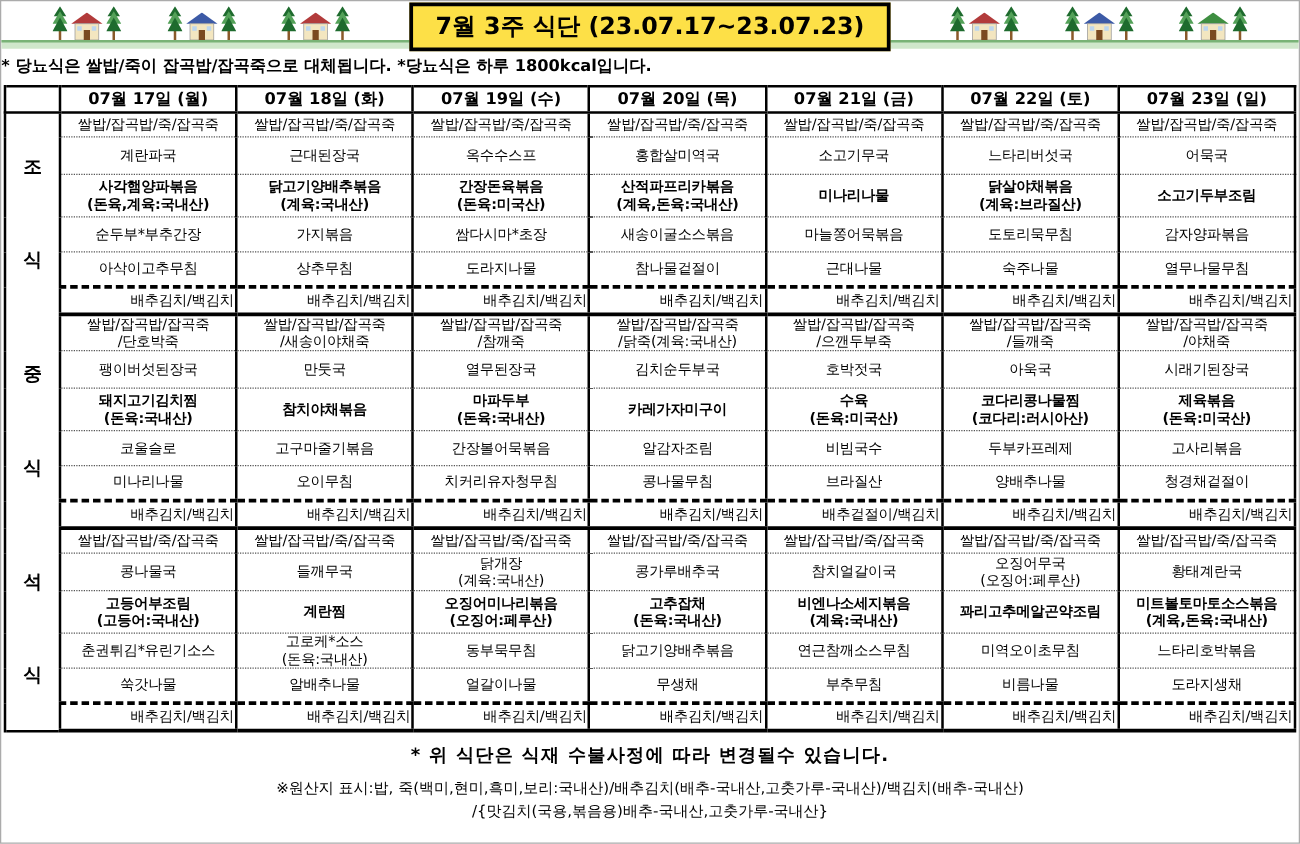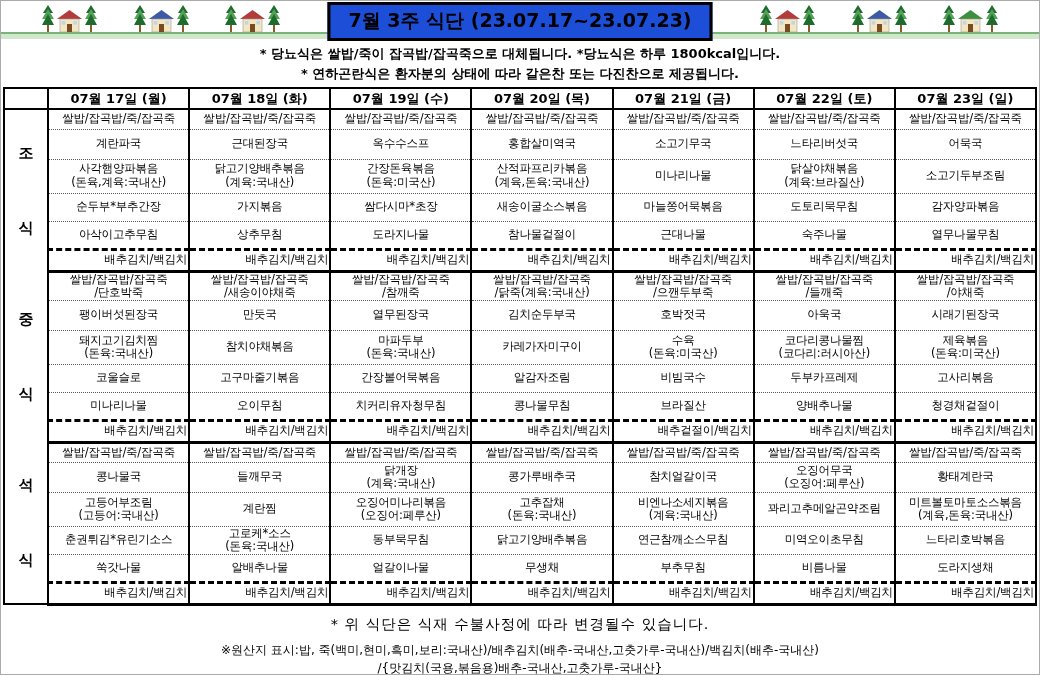--- a/index.html
+++ b/index.html
@@ -15,54 +15,54 @@
   
   .banner { position:relative; height:38px; width:100%; }
   .grass { position:absolute; bottom:0; left:0; right:0; height:7px;
            background:#cfe7cb; border-top:2px solid #79b377; }
   .decor-row { position:absolute; top:2px; bottom:7px; display:flex;
                align-items:flex-end; justify-content:space-evenly; }
   .decor-left  { left:4px;  width:312px; }
   .decor-right { right:4px; width:312px; }
   .decor-group { display:flex; align-items:flex-end; gap:2px; }
   .title-box { position:absolute; left:50%; top:1px; transform:translateX(-50%);
-               background:#1d4ed8; border:3px solid #000; padding:3px 18px 4px;
+               background:#fde047; border:3px solid #000; padding:3px 18px 4px;
                font-size:19px; font-weight:bold; white-space:nowrap; z-index:3; }
 
   
-  .notes { text-align:center; font-weight:bold; font-size:13px;
+  .notes { text-align:left; font-weight:bold; font-size:13px;
            line-height:1.5; margin-top:5px; }
 
   
   .menu-table { width:1034px; margin:4px auto 0; border-collapse:collapse;
                 border:2px solid #000; table-layout:fixed; }
   .menu-table col.c-label { width:44px; }
   .menu-table th, .menu-table td { border-left:2px solid #000; padding:0 1px;
                 text-align:center; vertical-align:middle; }
   th.day, th.corner { height:21px; border-bottom:2px solid #000;
                 font-size:13px; font-weight:bold; }
   td.cell { font-size:11.5px; line-height:1.18; white-space:pre-line;
             letter-spacing:-0.2px; }
   tr.r0 td.cell { height:20px; }
   tr.r1 td.cell { height:30px; }
-  tr.r2 td.cell { height:34px; }
+  tr.r2 td.cell { height:34px;font-weight:bold; }
   tr.r3 td.cell { height:28px; }
   tr.r4 td.cell { height:28px; }
   tr.r5 td.cell { height:22px;text-align:right; }
   tr.r0 td.cell, tr.r1 td.cell, tr.r2 td.cell, tr.r3 td.cell {
     border-bottom:1px dotted #555; }
   tr.r4 td.cell { border-bottom:3px dashed #000; }
   tr.r5 td.cell { border-bottom:3px solid #000; }
   td.meal-label { font-size:15px; font-weight:bold; }
   td.meal-label .stack { display:flex; flex-direction:column;
     justify-content:space-around; height:150px; }
 
   
   .footer { text-align:center; margin-top:9px; }
-  .footer .line1 { font-size:14.5px; font-weight:normal; letter-spacing:1px;
+  .footer .line1 { font-size:14.5px; font-weight:bold; letter-spacing:1px;
                    margin-bottom:7px; }
   .footer .small { font-size:12px; line-height:1.55; }
 </style>
 </head>
 <body>
 
 <div class="banner">
   <div class="decor-row decor-left">
       <div class="decor-group">
         <svg width="12" height="27" viewBox="0 0 12 27">
@@ -192,21 +192,20 @@
           <polygon points="6,9 12,20 0,20" fill="#1e6b2e"></polygon>
         </svg>
       </div>
     </div>
   <div class="grass"></div>
   <div class="title-box">7월 3주 식단 (23.07.17~23.07.23)</div>
 </div>
 
 <div class="notes">
   <div>* 당뇨식은 쌀밥/죽이 잡곡밥/잡곡죽으로 대체됩니다. *당뇨식은 하루 1800kcal입니다.</div>
-  <div>* 연하곤란식은 환자분의 상태에 따라 갈은찬 또는 다진찬으로 제공됩니다.</div>
 </div>
 
 <table class="menu-table">
   <colgroup>
     <col class="c-label">
     <col>
       <col>
       <col>
       <col>
       <col>

